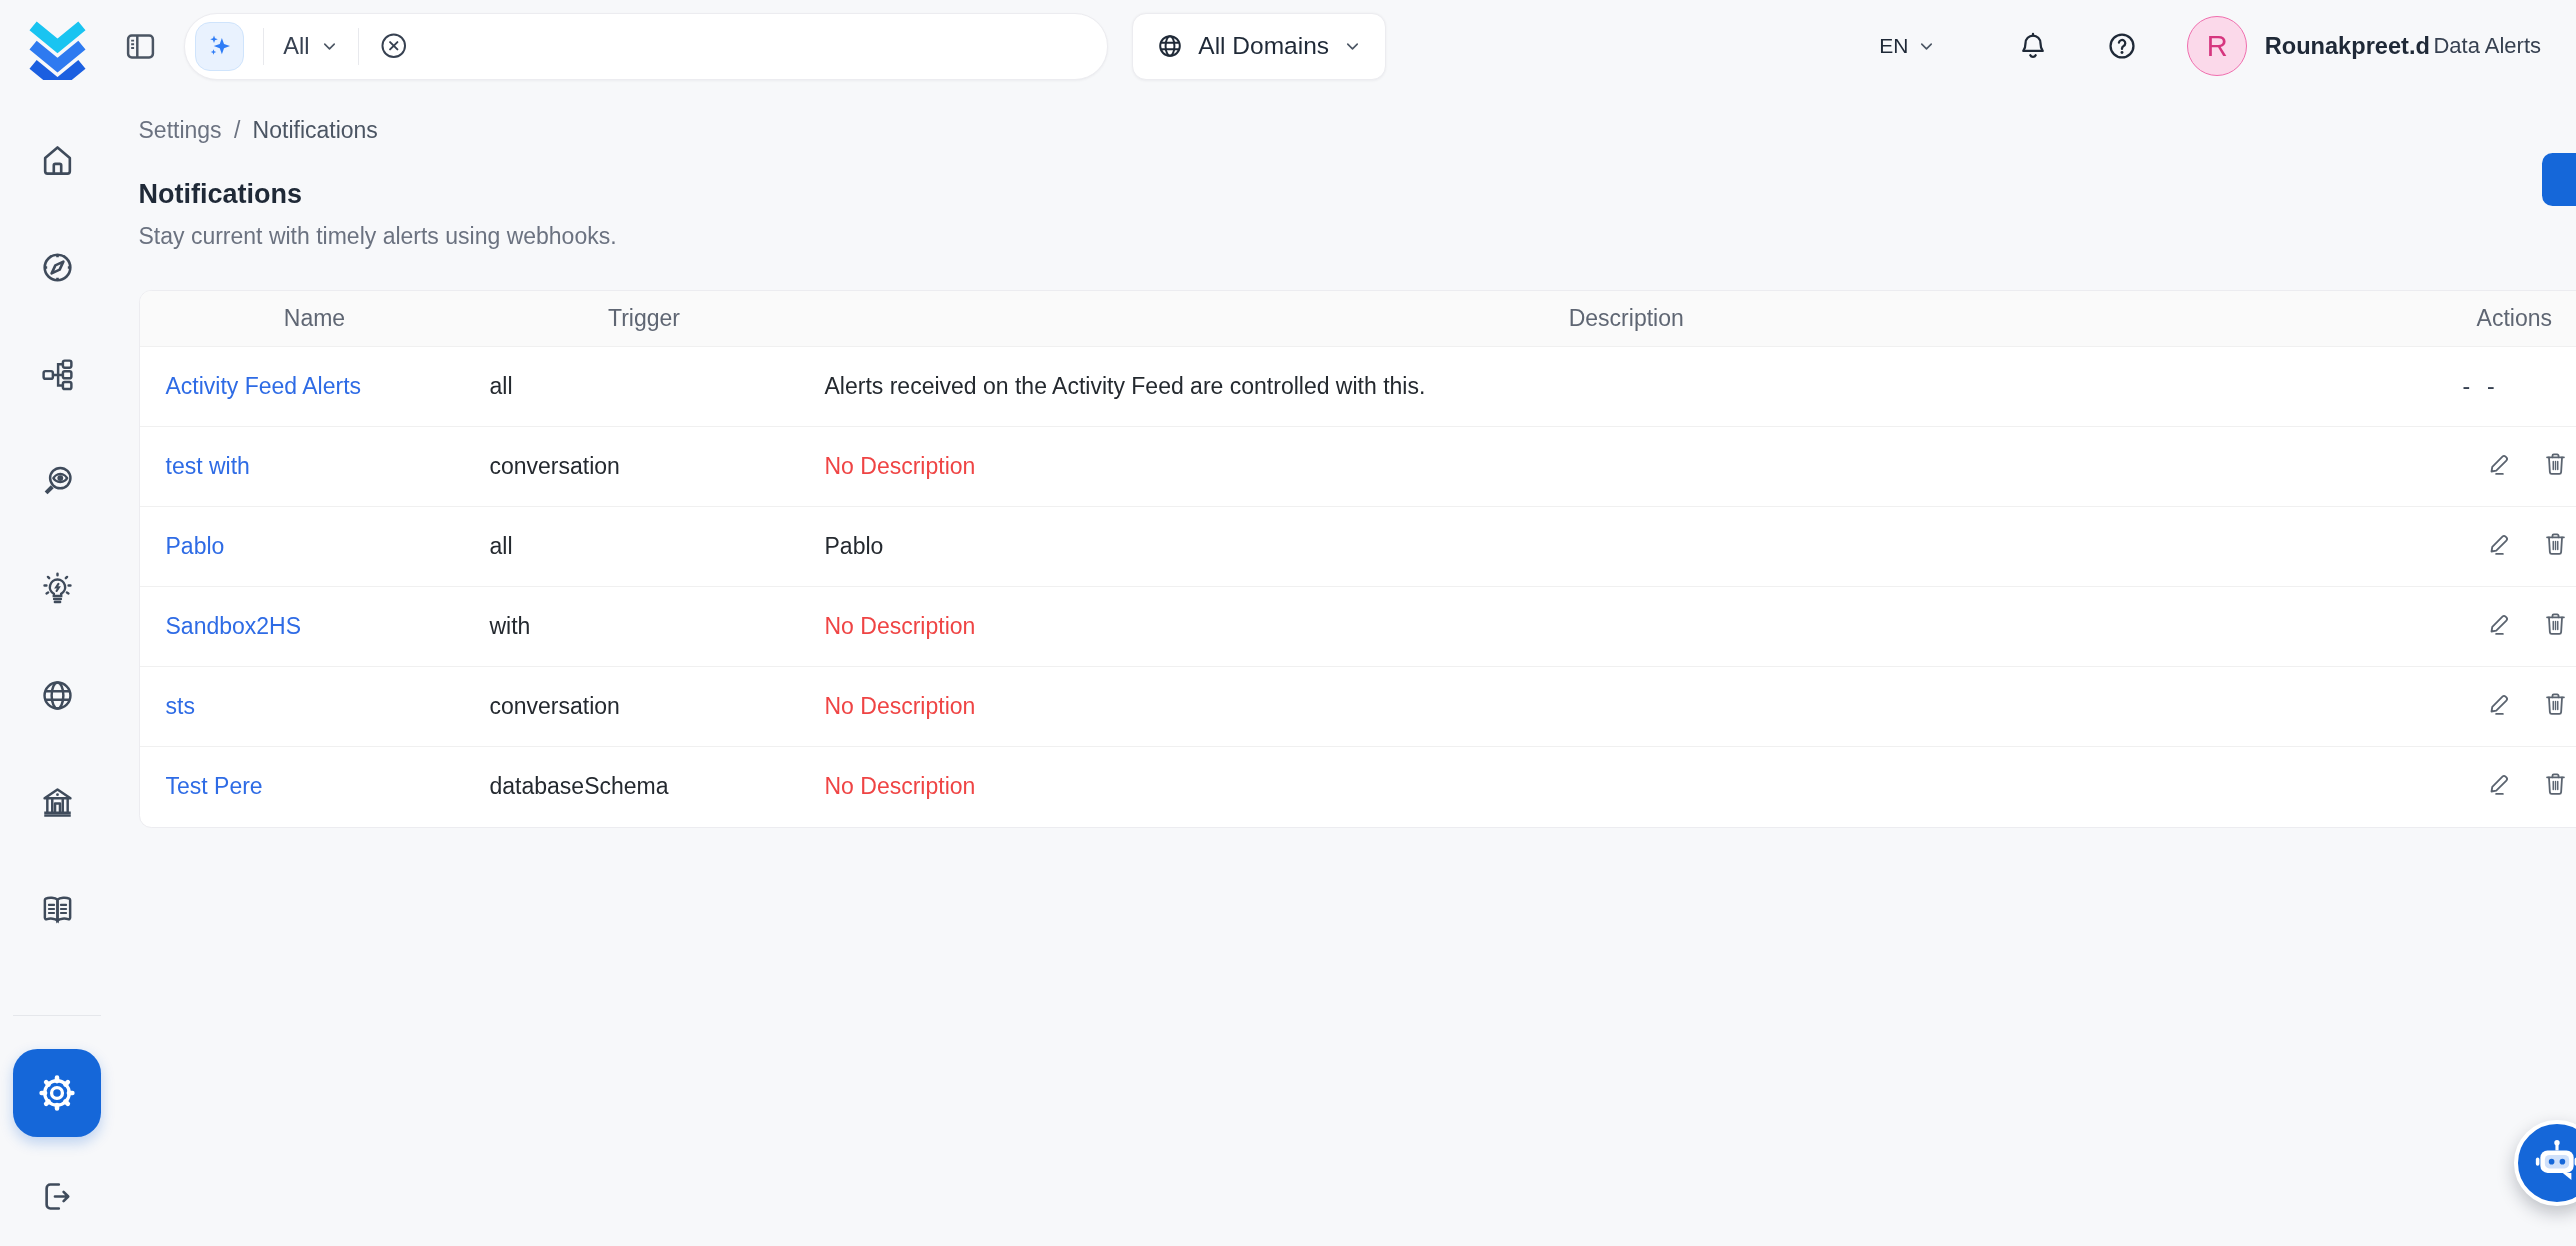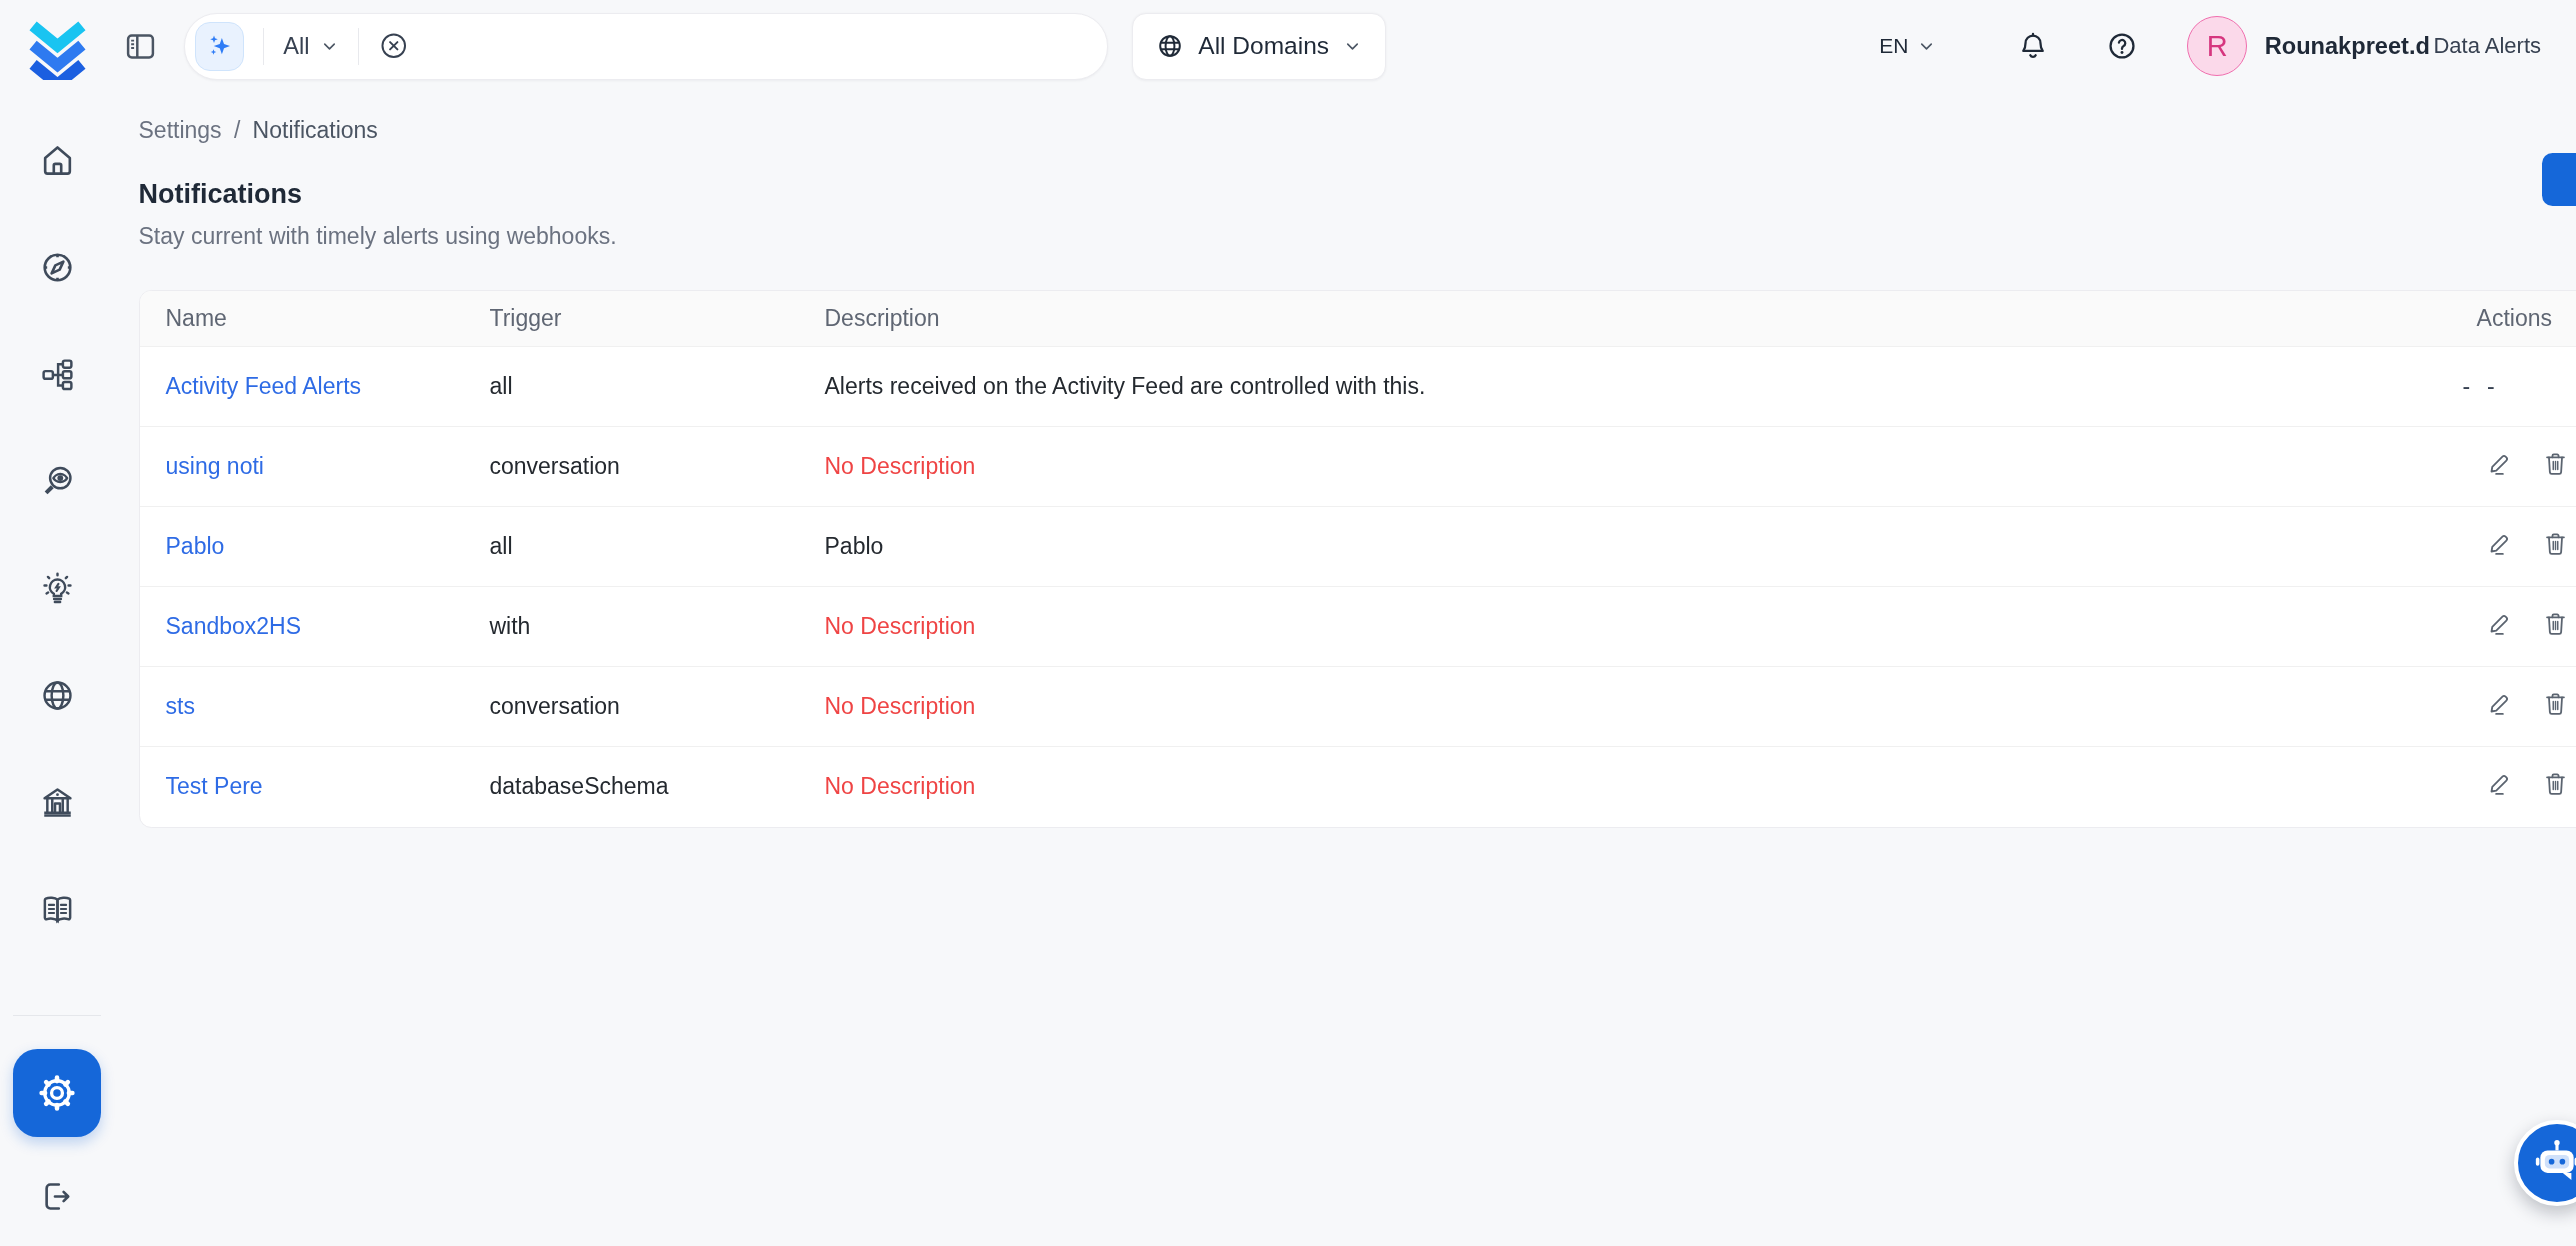--- a/index.html
+++ b/index.html
@@ -106,21 +106,21 @@
   }
 
   
   .table-card {
     margin-top:40px; width:calc(100% + 28px);
     background:#fff; border:0.9px solid #ececf0; border-radius:12.3px; overflow:hidden;
   }
   table { width:100%; border-collapse:collapse; table-layout:fixed; }
   thead th {
     height:56px; background:#fafafa; font-size:23px; font-weight:500; color:#5f6673;
-    text-align:left; padding-left:26px; border-bottom:0.9px solid #f0f0f0;
+    text-align:center; padding-left:26px; border-bottom:0.9px solid #f0f0f0;
   }
   th.col-name { width:324px; }
   th.col-trigger { width:335px; }
   th.col-actions { width:175px; text-align:right; padding-right:51px; }
   tbody td { height:80px; border-bottom:0.9px solid #f0f0f0; font-size:23px; padding-left:26px; vertical-align:middle; }
   tbody tr:last-child td { border-bottom:none; }
   td.c-name a { color:var(--link); text-decoration:none; cursor:pointer; }
   td.c-trigger, td.c-desc { color:#24292f; }
   td.c-desc.muted { color:#ef4444; }
   td.c-actions { text-align:right; padding-right:33px; }
@@ -338,21 +338,21 @@
     <td class="c-name"><a>Activity Feed Alerts</a></td>
     <td class="c-trigger">all</td>
     <td class="c-desc">Alerts received on the Activity Feed are controlled with this.</td>
     <td class="c-actions">
       <span class="dashes">- -</span>
       
     </td>
   </tr>
 
   <tr>
-    <td class="c-name"><a>using noti</a></td>
+    <td class="c-name"><a>test with</a></td>
     <td class="c-trigger">conversation</td>
     <td class="c-desc muted">No Description</td>
     <td class="c-actions">
       
       <span class="action-icons">
         <button>
           <svg viewBox="0 0 24 24" fill="none" stroke="currentColor" stroke-width="1.6" stroke-linejoin="round" stroke-linecap="round">
             <path d="M5.6 14.9 L14.6 5.9 a2 2 0 0 1 2.8 0 l.7.7 a2 2 0 0 1 0 2.8 L9.1 18.4 L4.9 19.1 Z"></path>
             <path d="M9 21.3 h6"></path>
           </svg>

